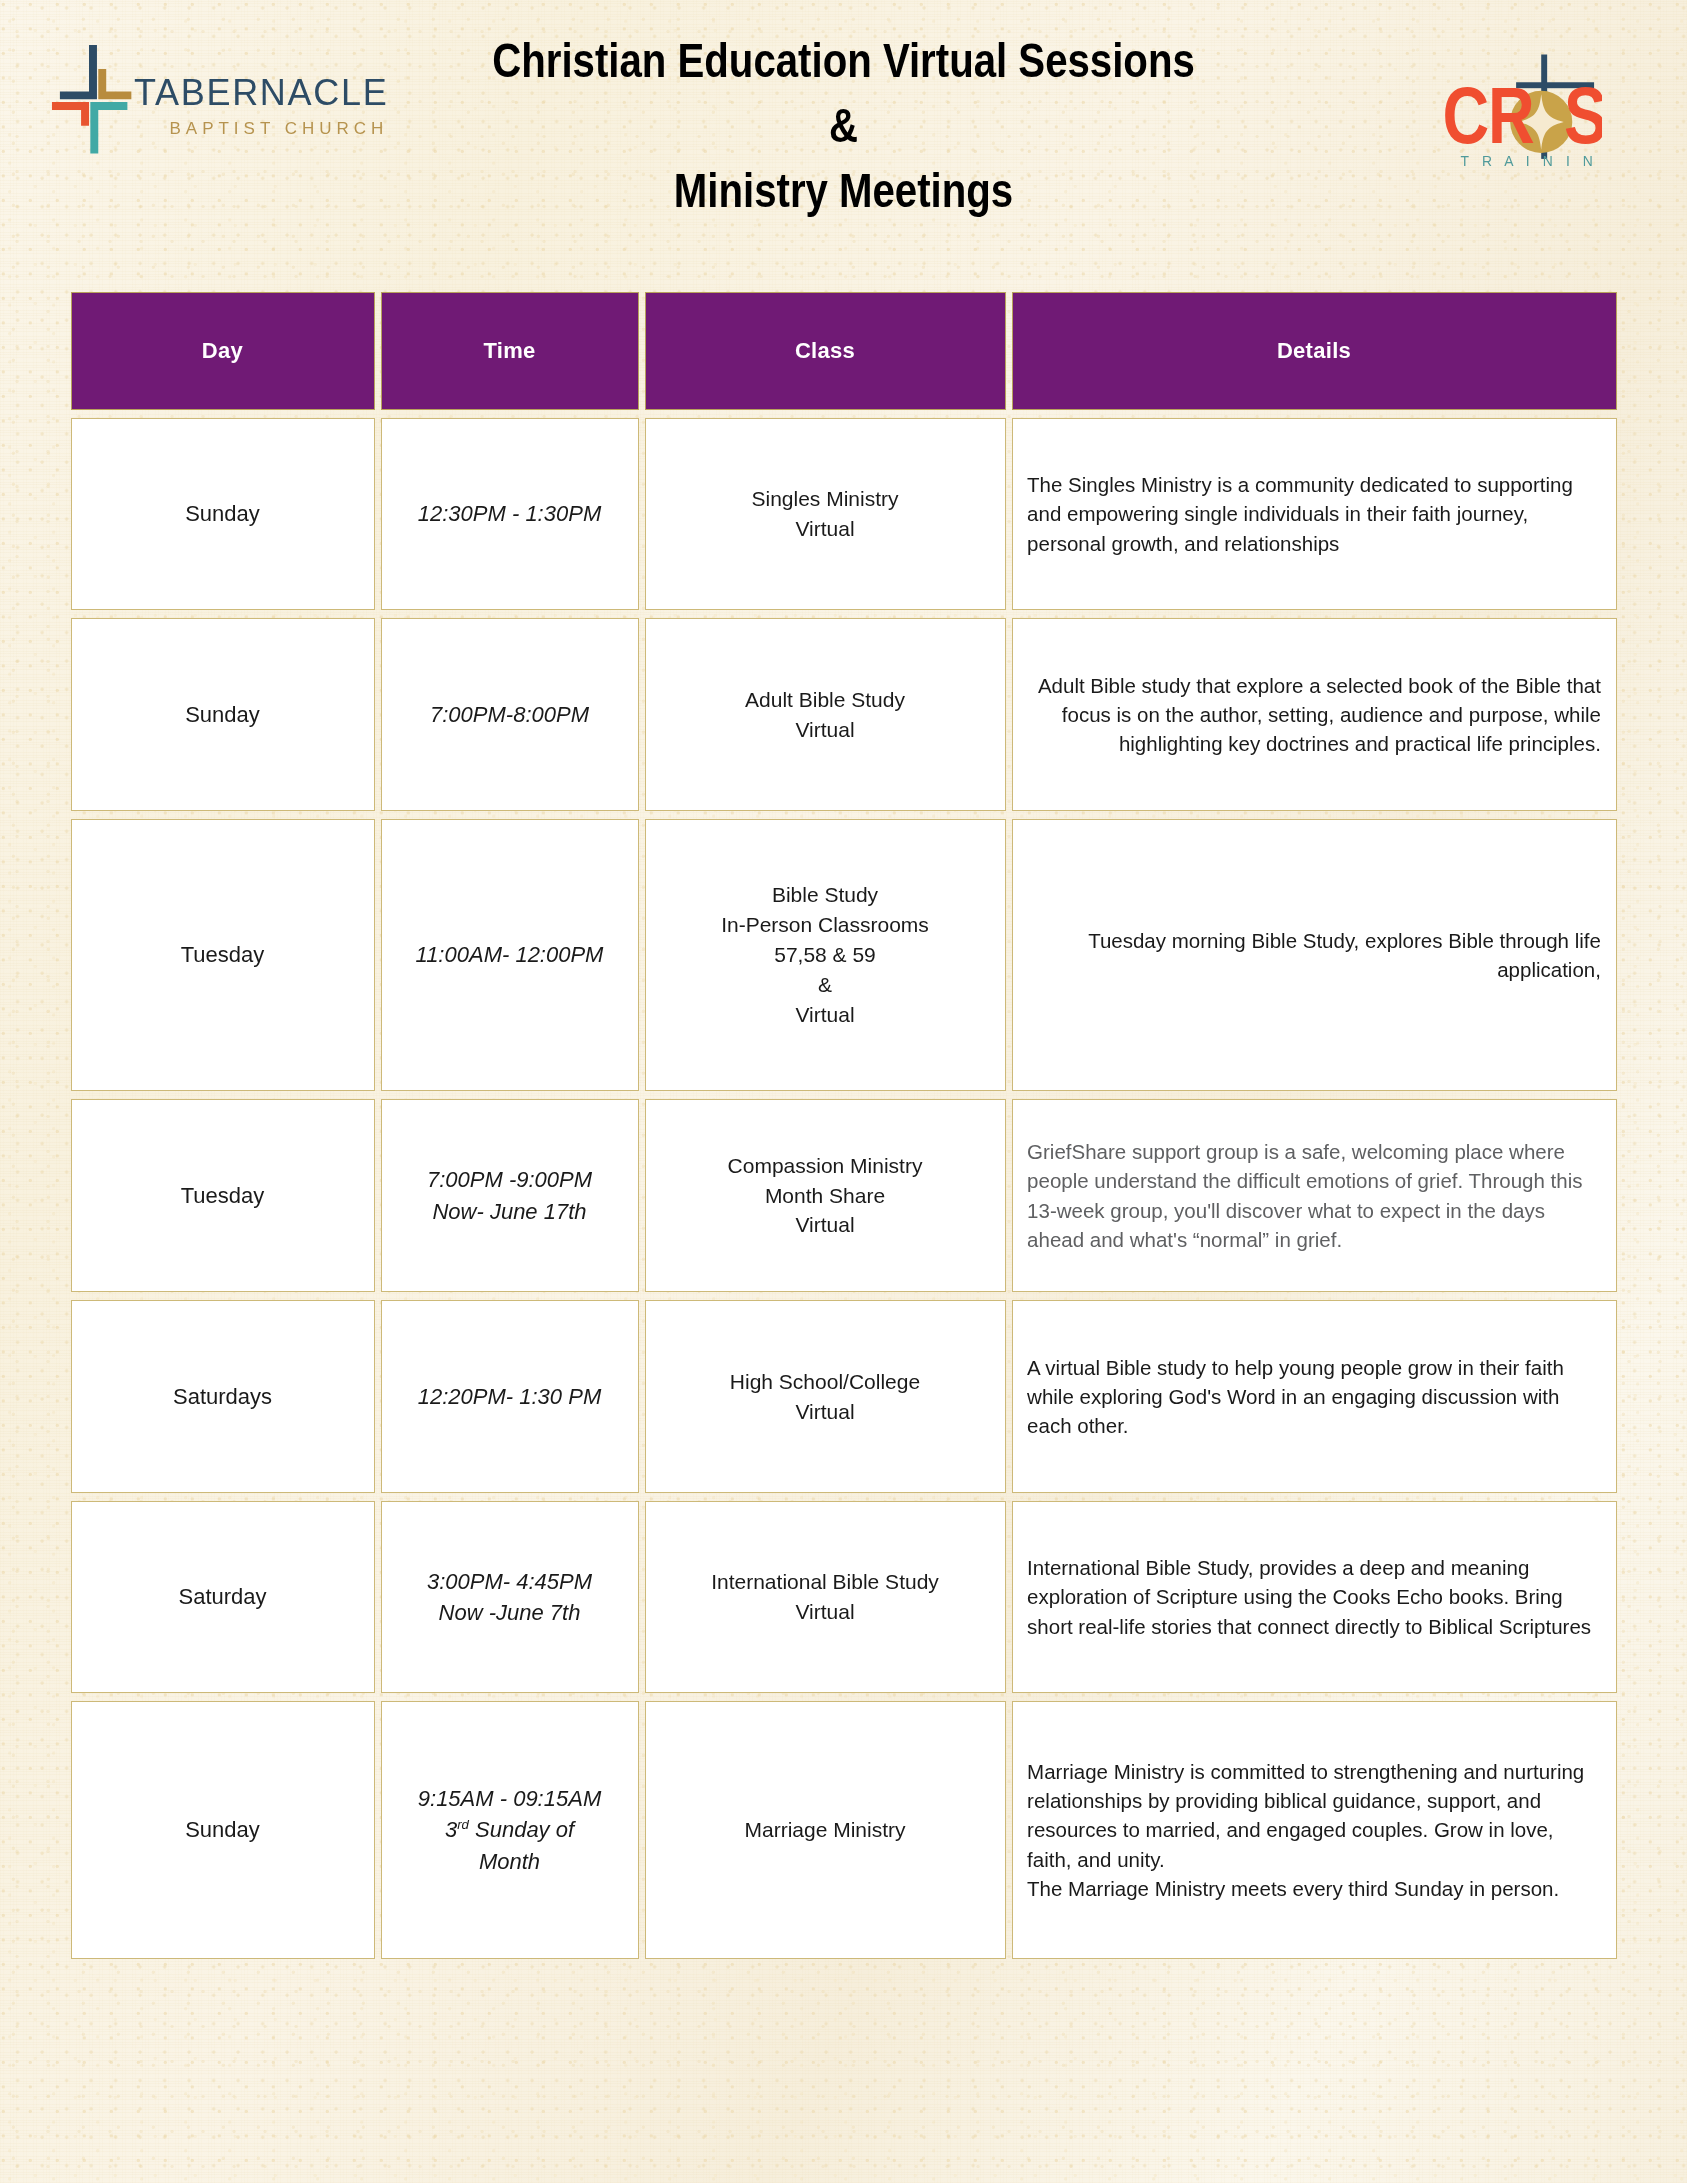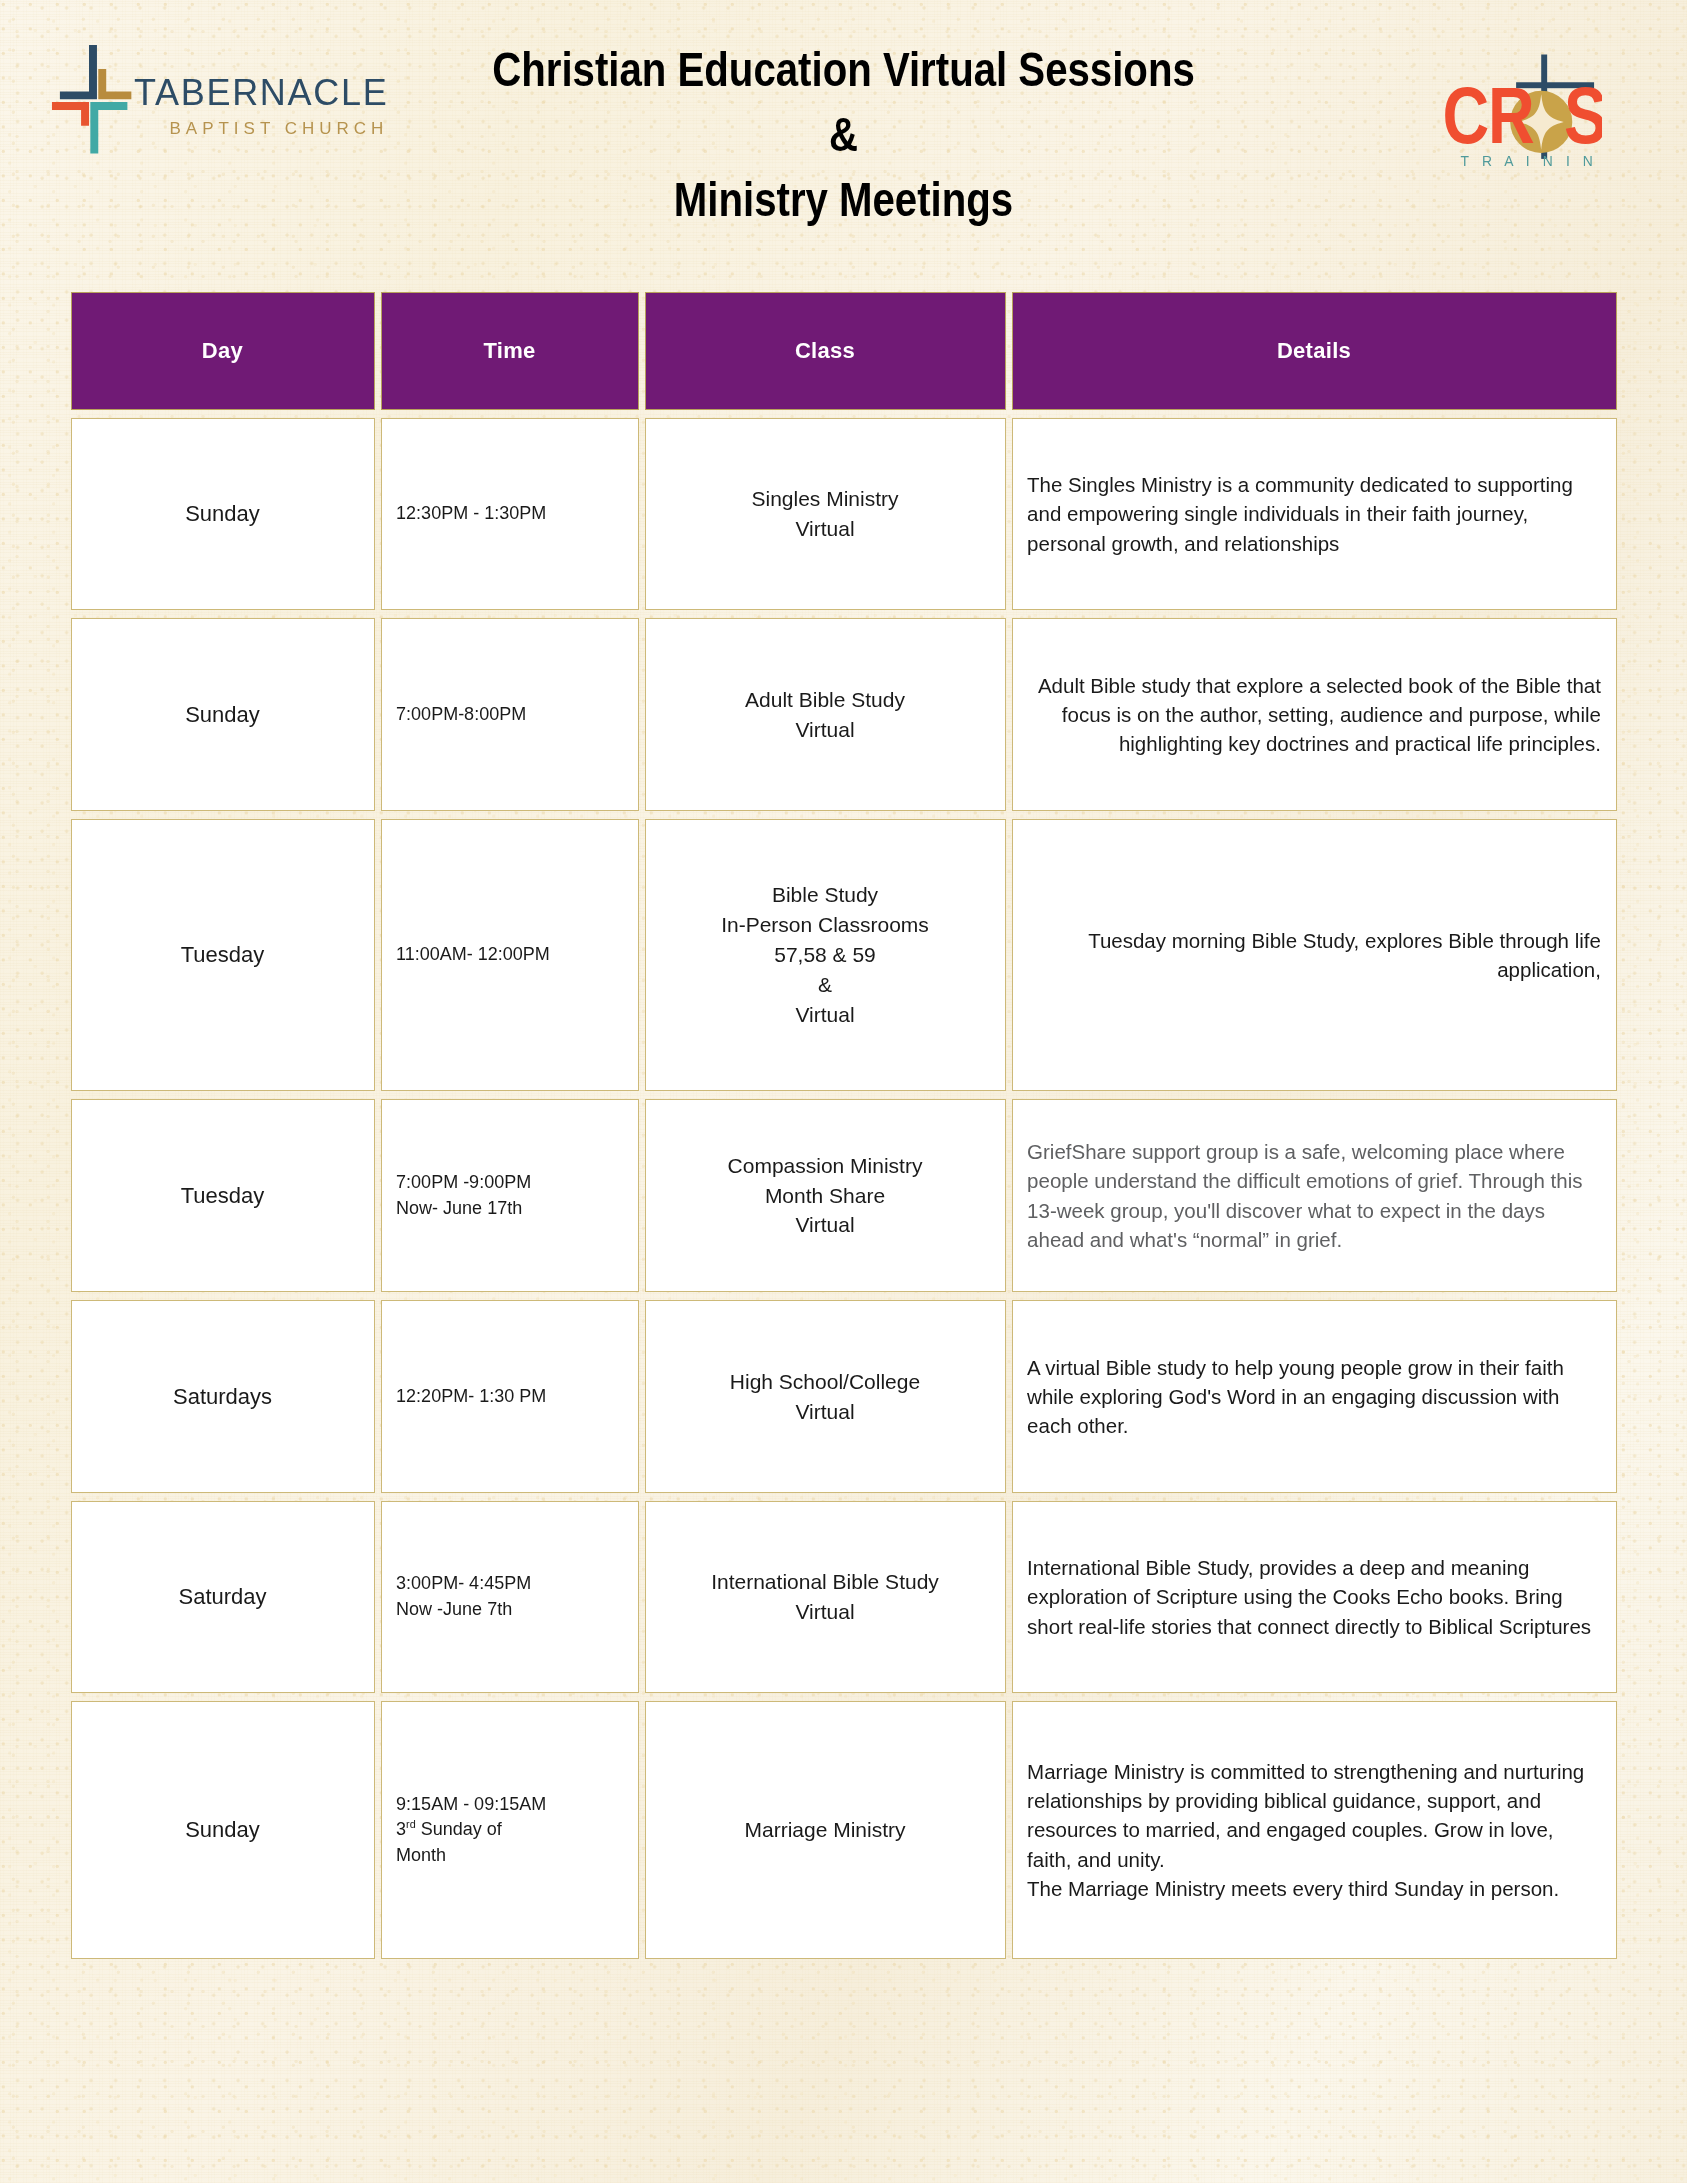--- a/index.html
+++ b/index.html
@@ -84,21 +84,21 @@
     color: #b6934e;
     line-height: 1;
     margin-top: 8.6px;
     margin-left: 18px;
   }
 
   .title-block {
     position: absolute;
     left: 370px;
     right: 370px;
-    top: 37px;
+    top: 28px;
     text-align: center;
   }
   .title-line {
     font-family: "Liberation Sans Narrow", "Liberation Sans", sans-serif;
     font-weight: bold;
     font-size: 49px;
     line-height: 1.33;
     color: #000000;
     transform: scaleX(.82);
     transform-origin: center;
@@ -146,21 +146,21 @@
     border: 1.3px solid #cdb978;
     vertical-align: middle;
     padding: 12px 14.6px;
     font-family: "Liberation Sans", sans-serif;
     font-size: 21px;
     line-height: 1.42;
     color: #1a1a1a;
   }
 
   td.cell-day   { text-align: center; font-size: 22px; }
-  td.cell-time  { text-align: left; font-size: 18px; }
+  td.cell-time  { text-align: center; font-size: 22px; font-style: italic; }
   td.cell-class { text-align: center; font-size: 21px; }
   td.cell-det   { text-align: left; font-size: 20.5px; }
 
   td.det-center { text-align: right; margin-left: 8px; }
   td.det-gray   { color: #5f6062; }
 
   .multiline { white-space: pre-line; }
 
   sup { font-size: .6em; vertical-align: super; }
 

